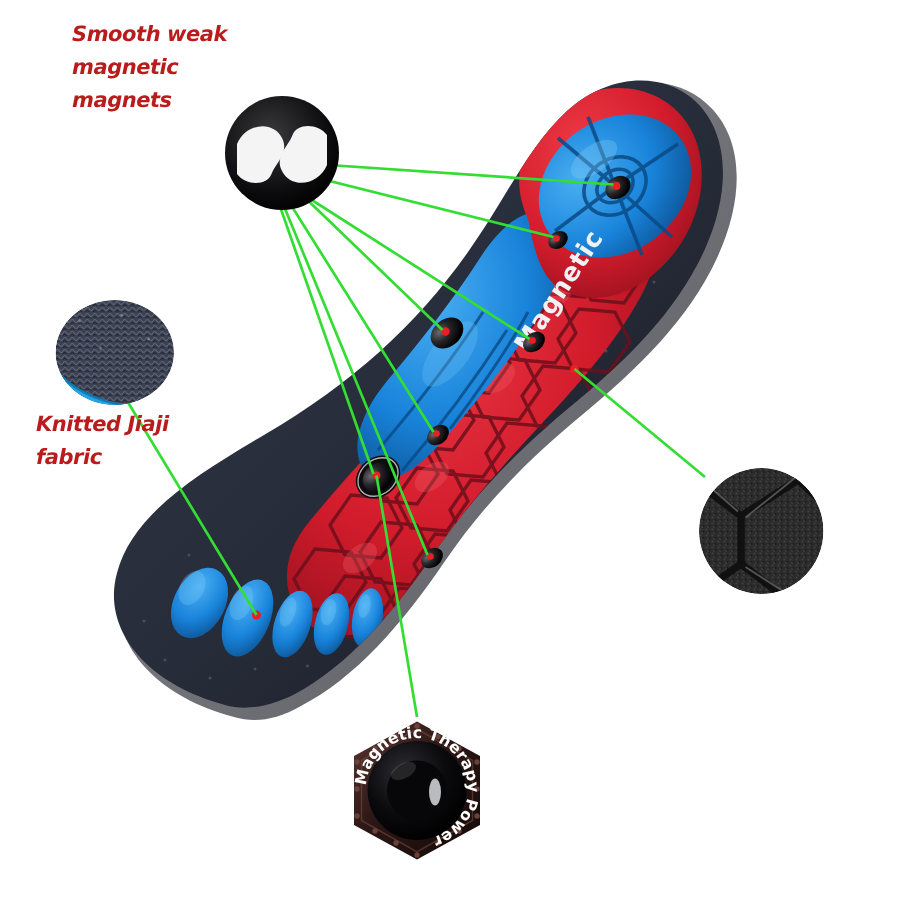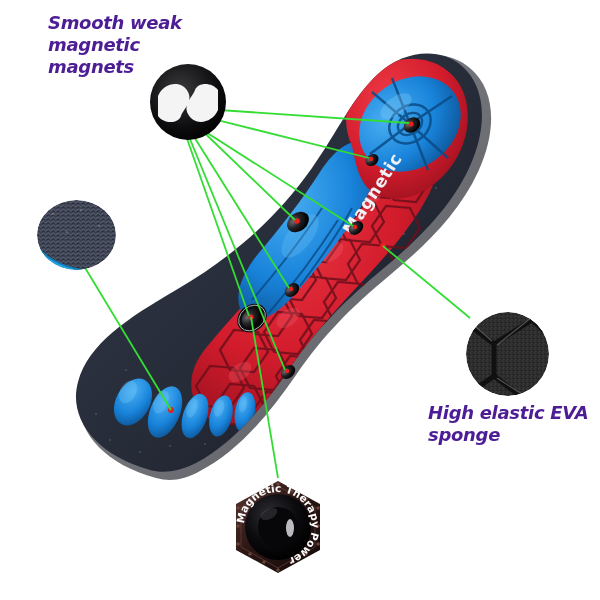--- a/index.html
+++ b/index.html
@@ -6,25 +6,25 @@
   body{
     width:600px;height:600px;overflow:hidden;
     background:#ffffff;
     font-family:"DejaVu Sans", sans-serif;
     position:relative;
   }
   #stage{position:absolute;left:0;top:0;width:600px;height:600px;}
   .layer{position:absolute;left:0;top:0;width:600px;height:600px;}
   .label{
     position:absolute;
-    color:#4c1d95;
+    color:#b91c1c;
     font-family:"DejaVu Sans", sans-serif;
     font-weight:bold;
     font-style:italic;
-    font-size:18px;
+    font-size:14px;
     line-height:22px;
     letter-spacing:-0.3px;
     white-space:pre-line;
     text-rendering:optimizeLegibility;
   }
   .lbl-magnets{left:48px;top:12px;width:180px;}
   .lbl-knit{left:24px;top:272px;width:170px;}
   .lbl-eva{left:428px;top:402px;width:170px;}
   .lbl-gel{left:316px;top:528px;width:250px;}
   .swatch{position:absolute;border-radius:50%;overflow:hidden;}
@@ -421,18 +421,18 @@
       <text font-family="DejaVu Sans, sans-serif" font-size="10.5" font-weight="bold" fill="#ffffff">
         <textPath href="#ringPath" startOffset="26%">Magnetic Therapy Power</textPath>
       </text>
     </svg>
   </div>
 
   <div class="label lbl-magnets">Smooth weak
 magnetic
 magnets</div>
 
-
-  <div class="label lbl-eva">High elastic EVA
-sponge</div>
+  <div class="label lbl-knit">Knitted Jiaji
+fabric</div>
+
 
 
 </div>
 
 </body></html>

